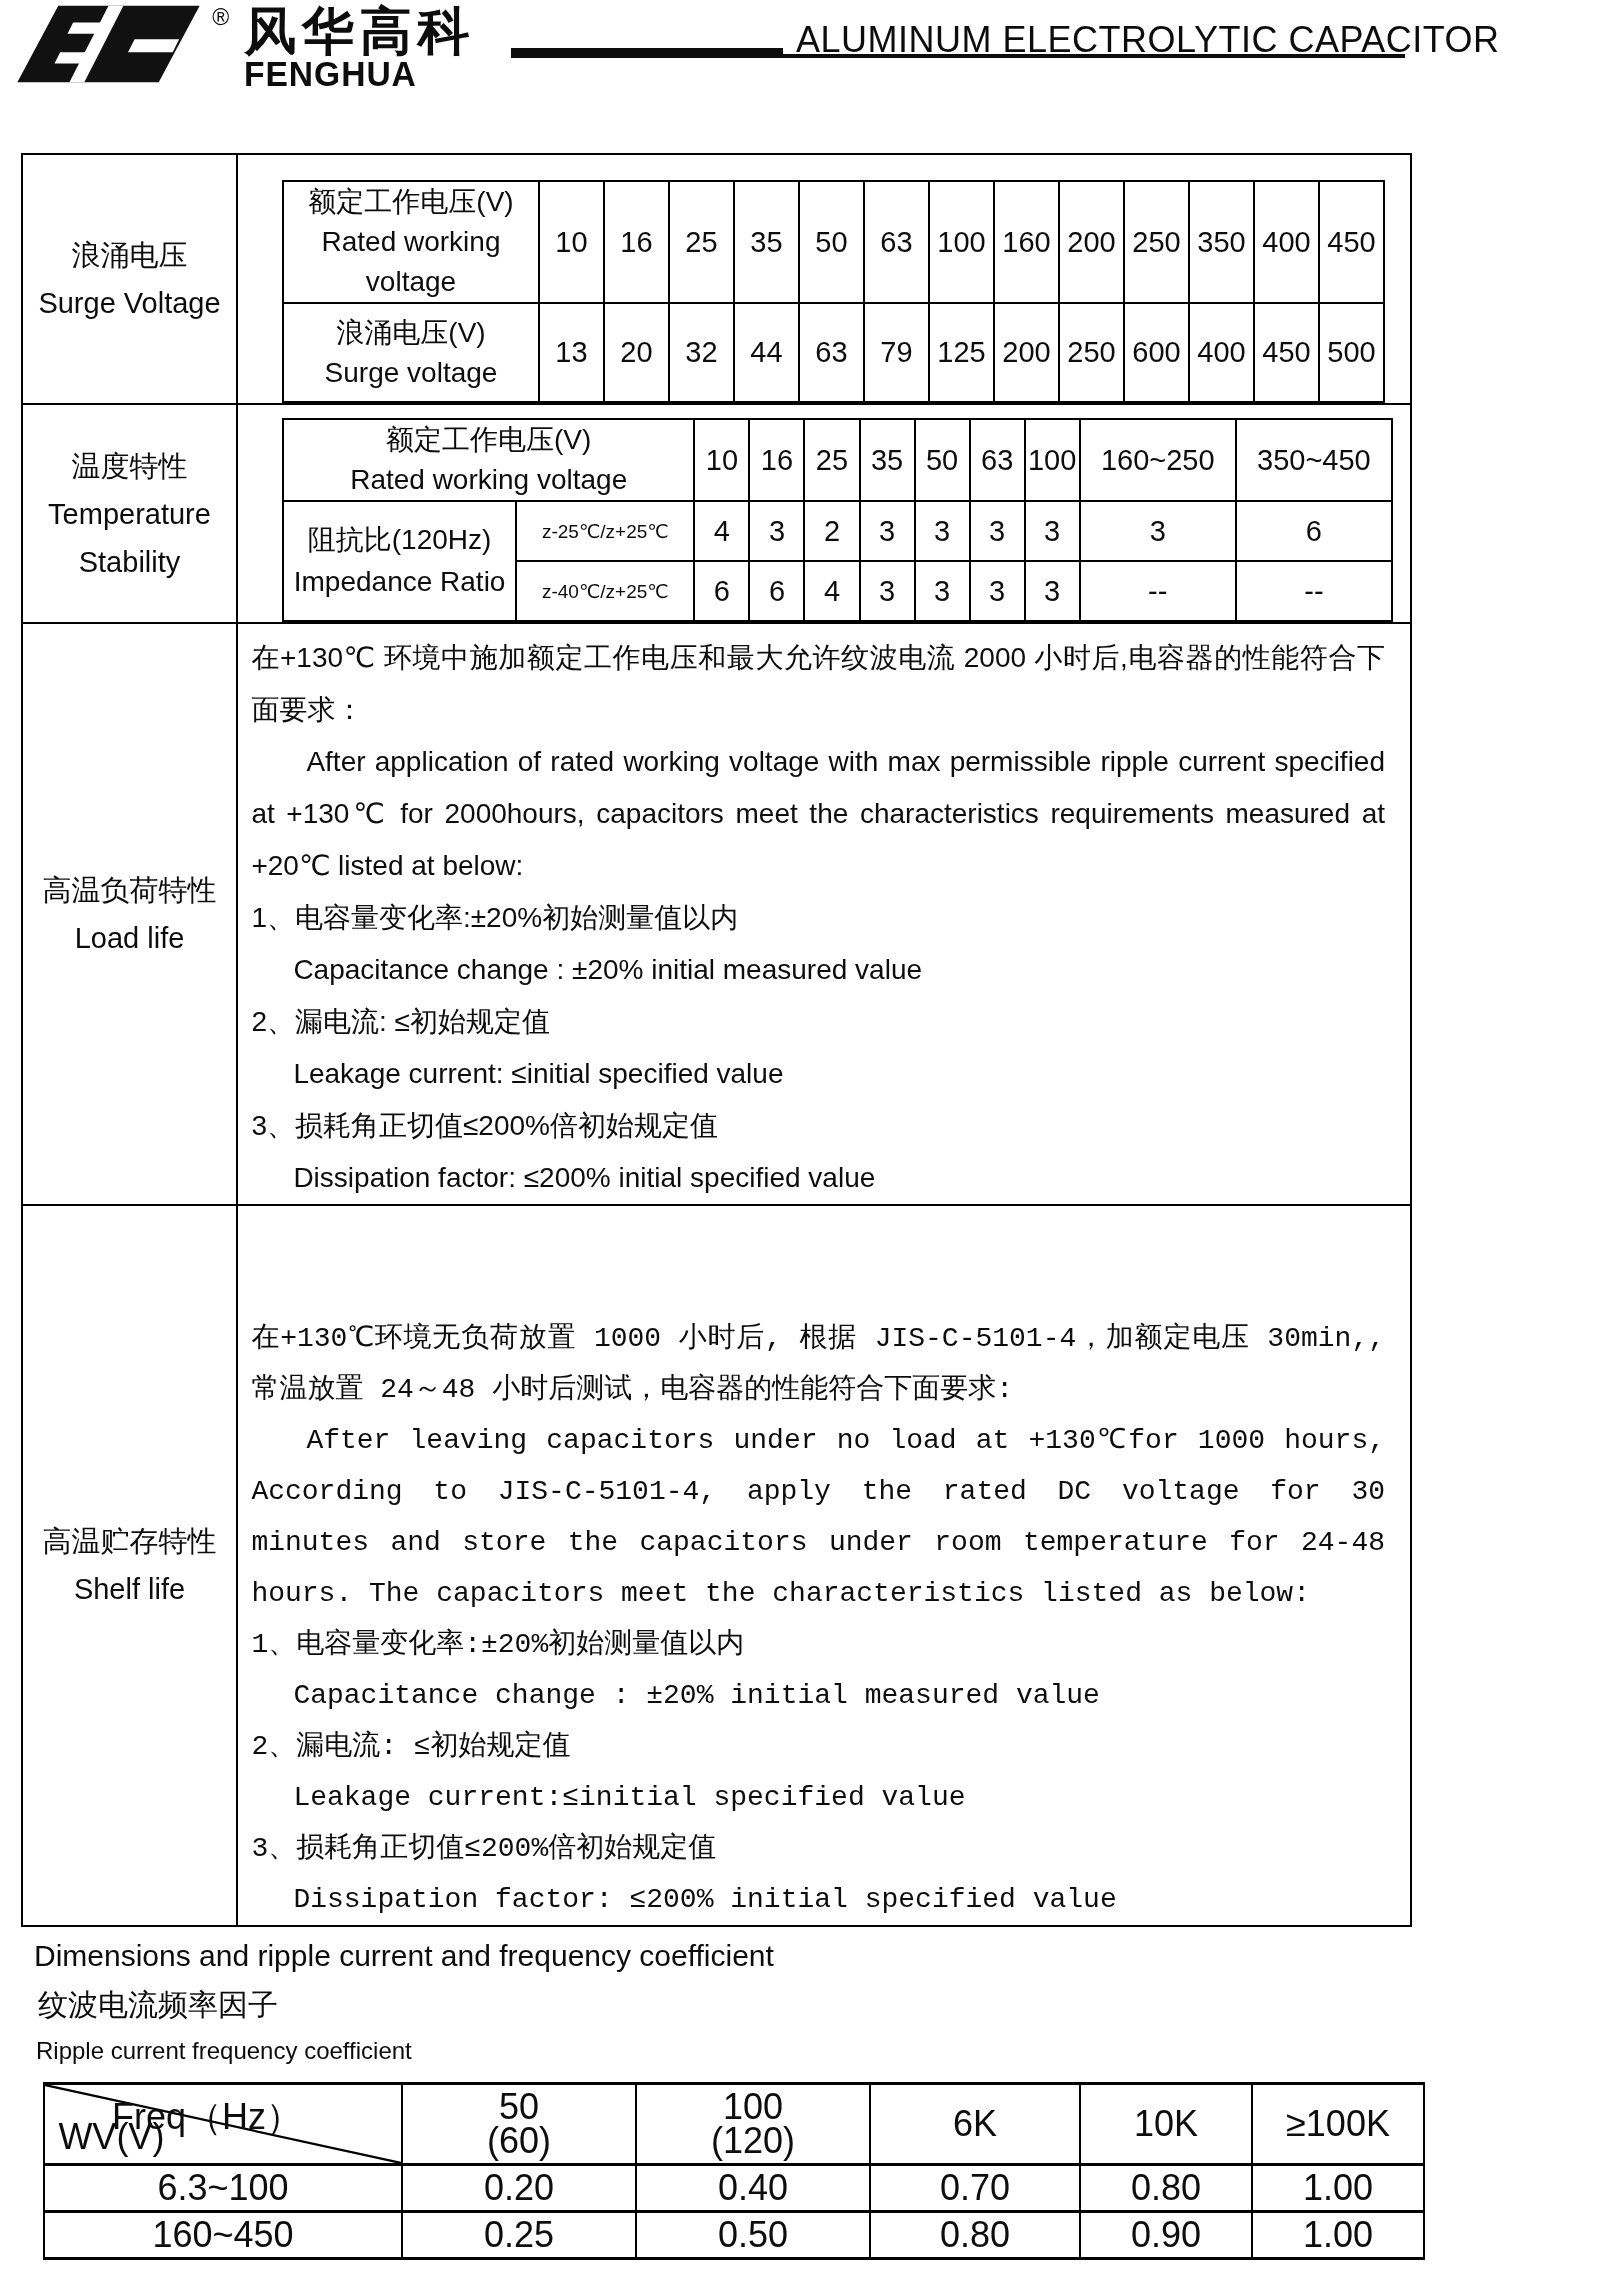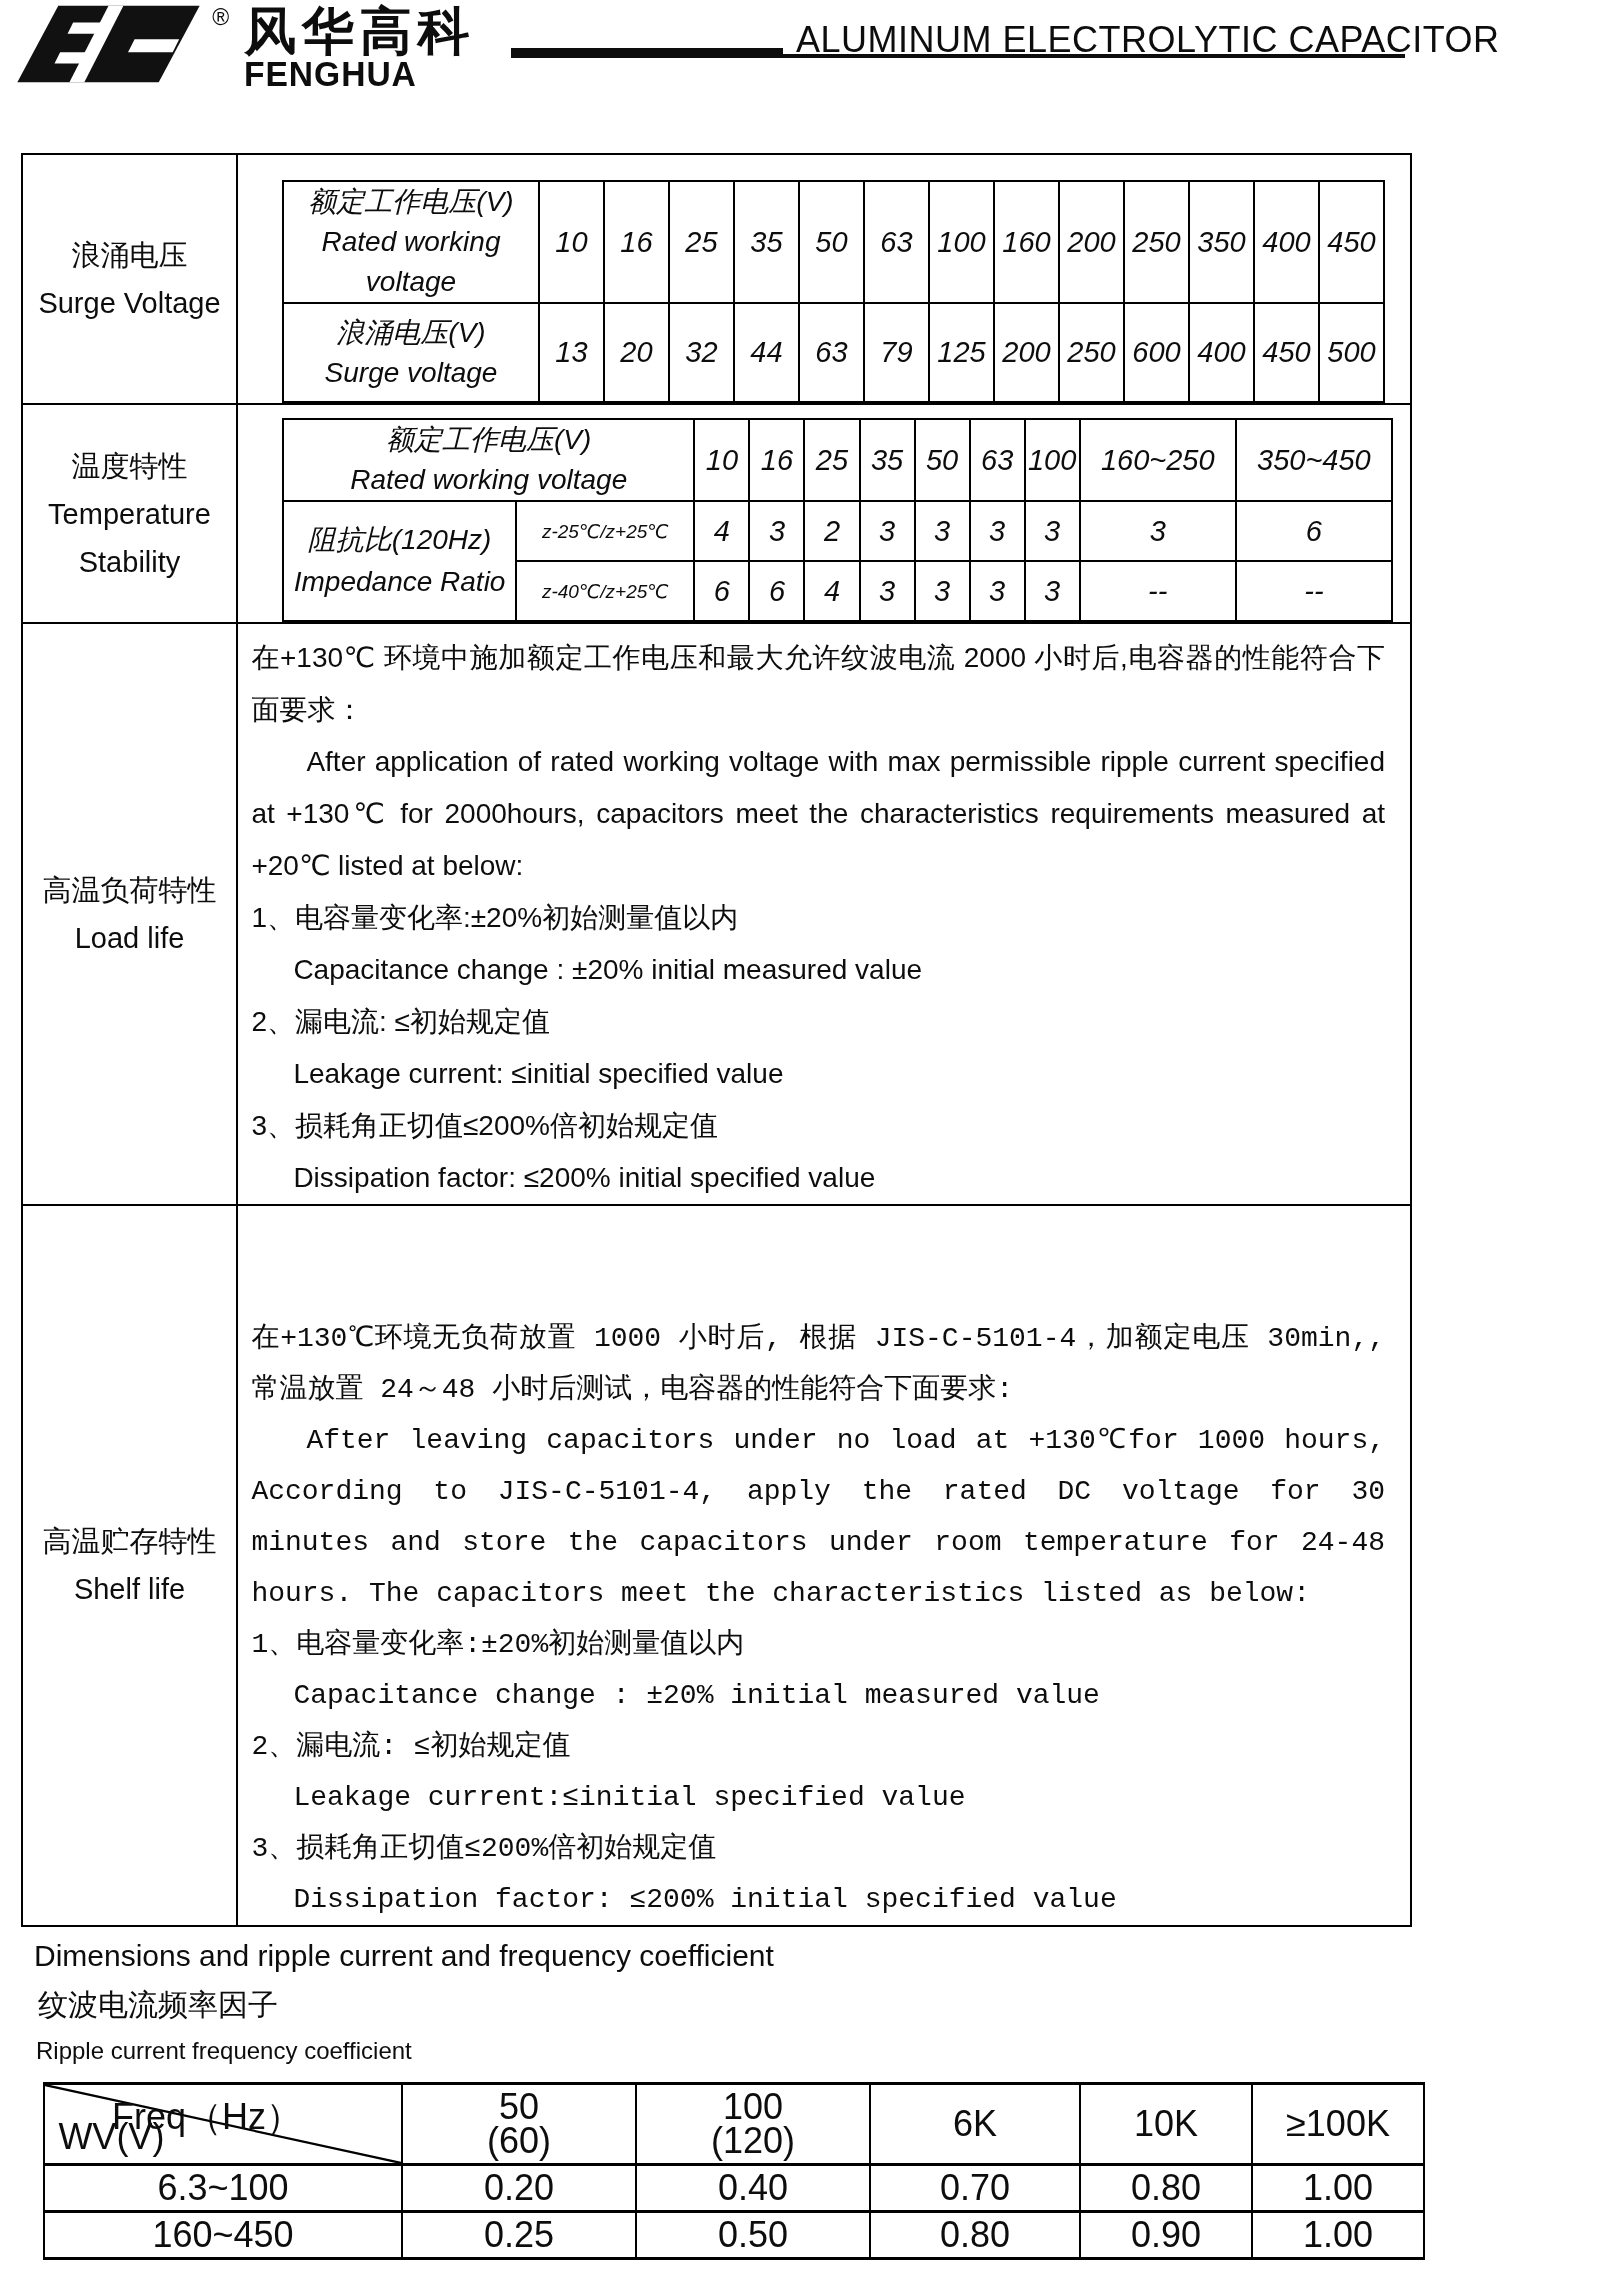--- a/index.html
+++ b/index.html
@@ -24,21 +24,21 @@
   table{border-collapse:collapse;table-layout:fixed;}
   td,th{padding:0;}
 
   
   .spec{margin-left:21px;width:1389px;}
   .spec > tbody > tr > td{border:2.9px solid #000;vertical-align:middle;}
   .lbl{text-align:center;font-size:29px;line-height:48px;}
   .content{vertical-align:top;}
 
   
-  .inner{border-collapse:collapse;table-layout:fixed;font-style:italic;}
+  .inner{border-collapse:collapse;table-layout:fixed;}
   .inner td{border:2.9px solid #000;text-align:center;font-size:29px;vertical-align:middle;}
   .surge-inner{margin:25px 0 0 44px;width:1101px;}
   .surge-inner td{height:97px;}
   .ilbl div{line-height:40px;font-size:28px;}
   .temp-inner{margin:13.4px 0 0 44px;width:1111px;}
   .temp-inner .hdr td{height:76px;}
   .temp-inner .drow td{height:58px;}
   .temp-inner .cond{font-size:19px;}
   .ratio-lbl div{line-height:42px;font-size:28px;}
 

